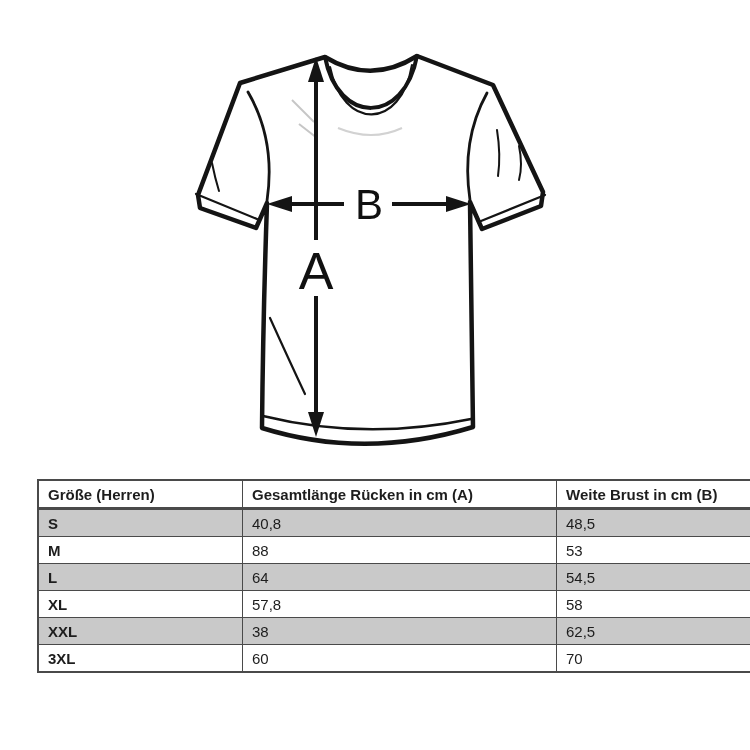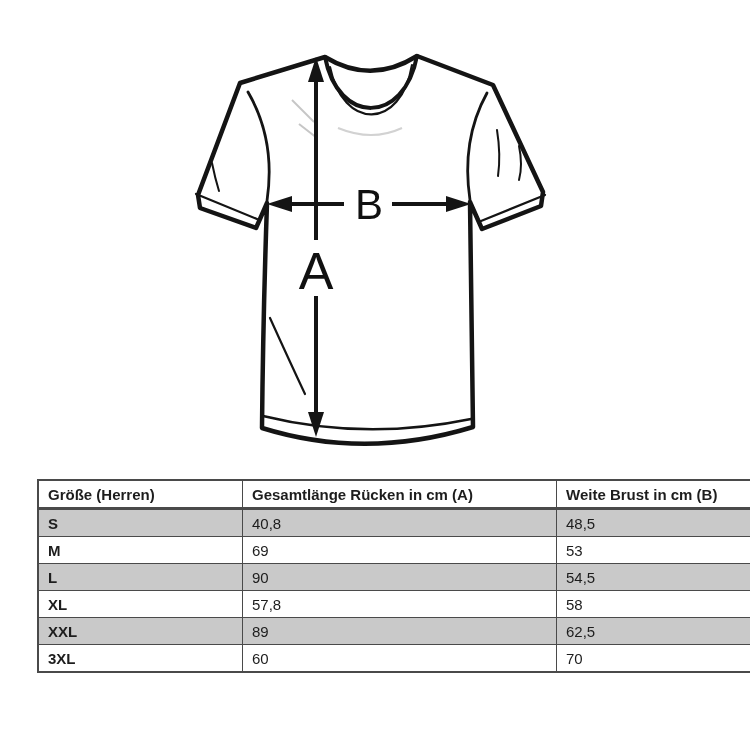--- a/index.html
+++ b/index.html
@@ -126,36 +126,36 @@
       </tr>
     </thead>
     <tbody>
       <tr class="row-gray">
         <td class="size-col">S</td>
         <td>40,8</td>
         <td>48,5</td>
       </tr>
       <tr class="row-white">
         <td class="size-col">M</td>
-        <td>69</td>
+        <td>88</td>
         <td>53</td>
       </tr>
       <tr class="row-gray">
         <td class="size-col">L</td>
-        <td>90</td>
+        <td>64</td>
         <td>54,5</td>
       </tr>
       <tr class="row-white">
         <td class="size-col">XL</td>
         <td>57,8</td>
         <td>58</td>
       </tr>
       <tr class="row-gray">
         <td class="size-col">XXL</td>
-        <td>89</td>
+        <td>38</td>
         <td>62,5</td>
       </tr>
       <tr class="row-white">
         <td class="size-col">3XL</td>
         <td>60</td>
         <td>70</td>
       </tr>
     </tbody>
   </table>
 

